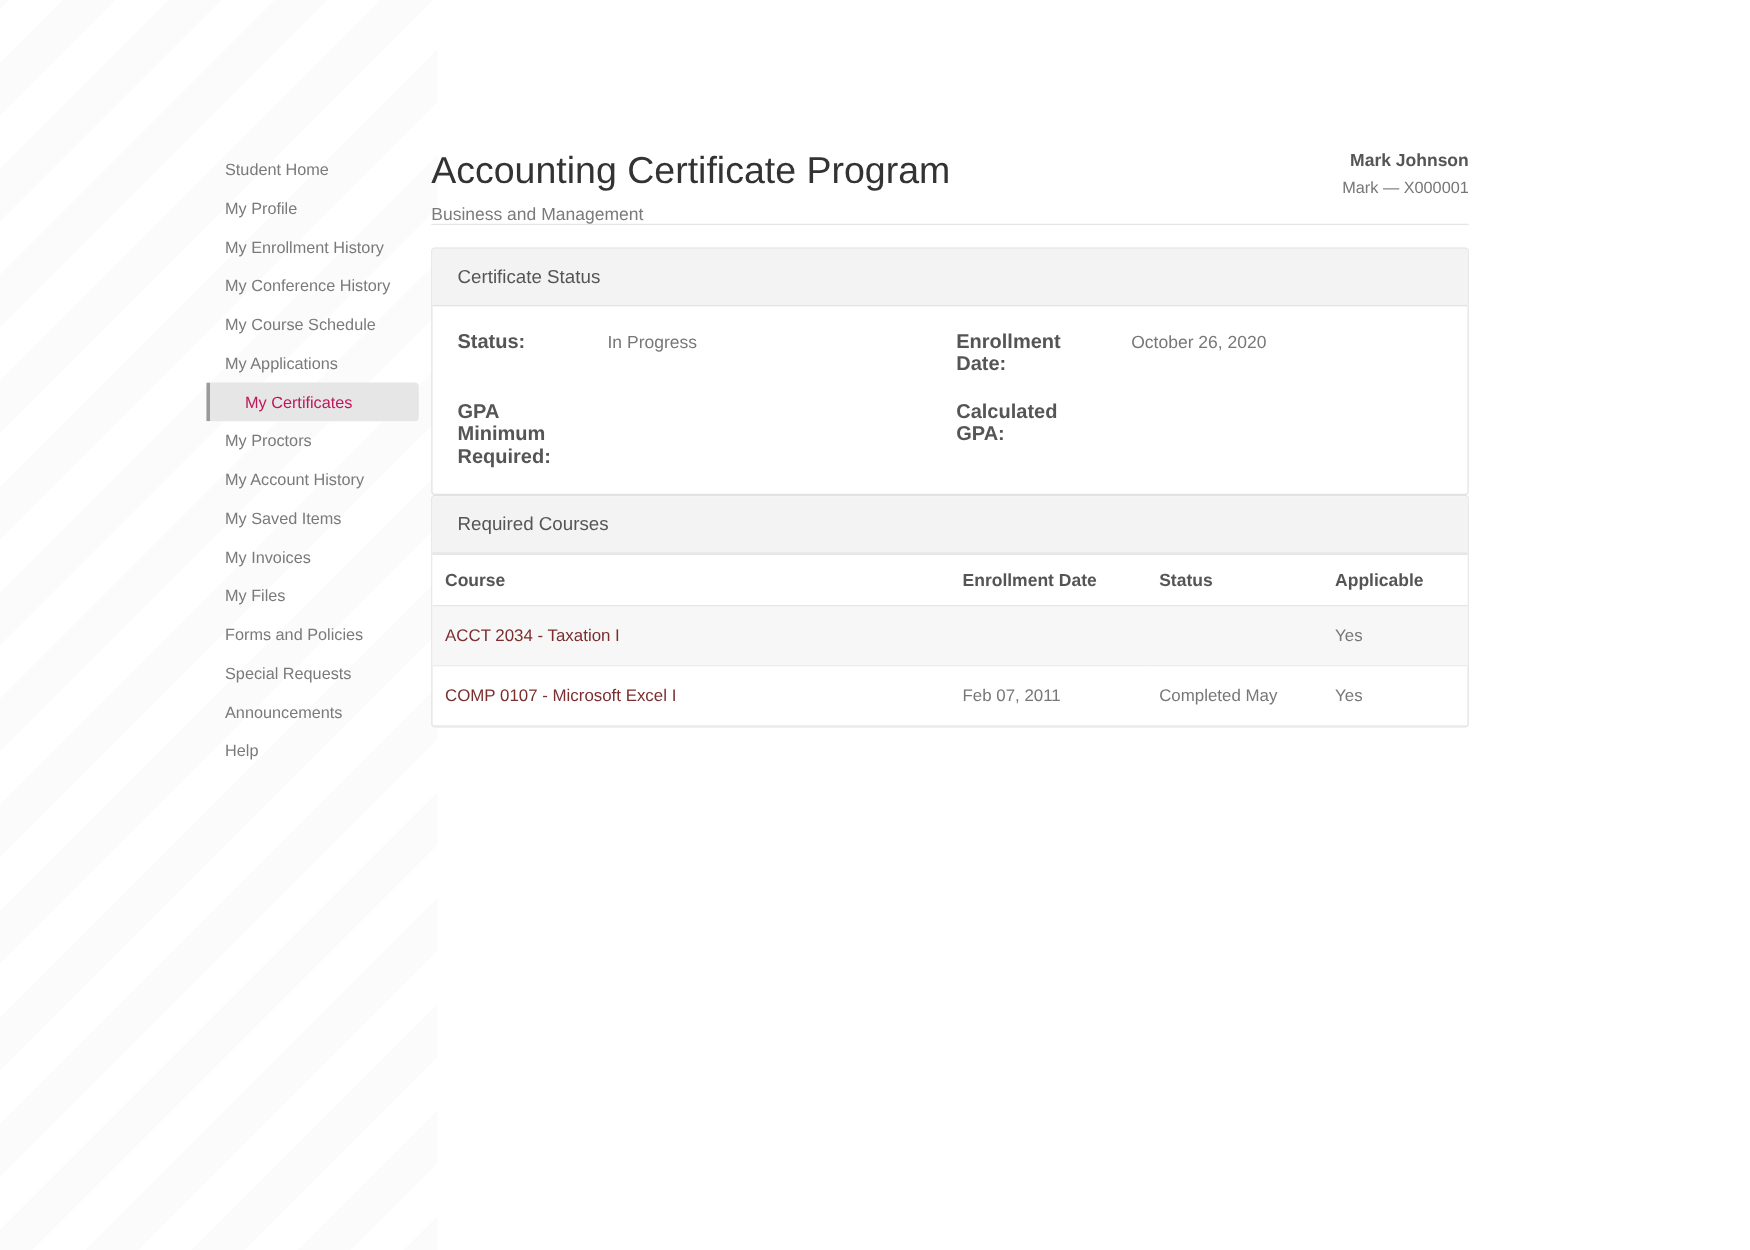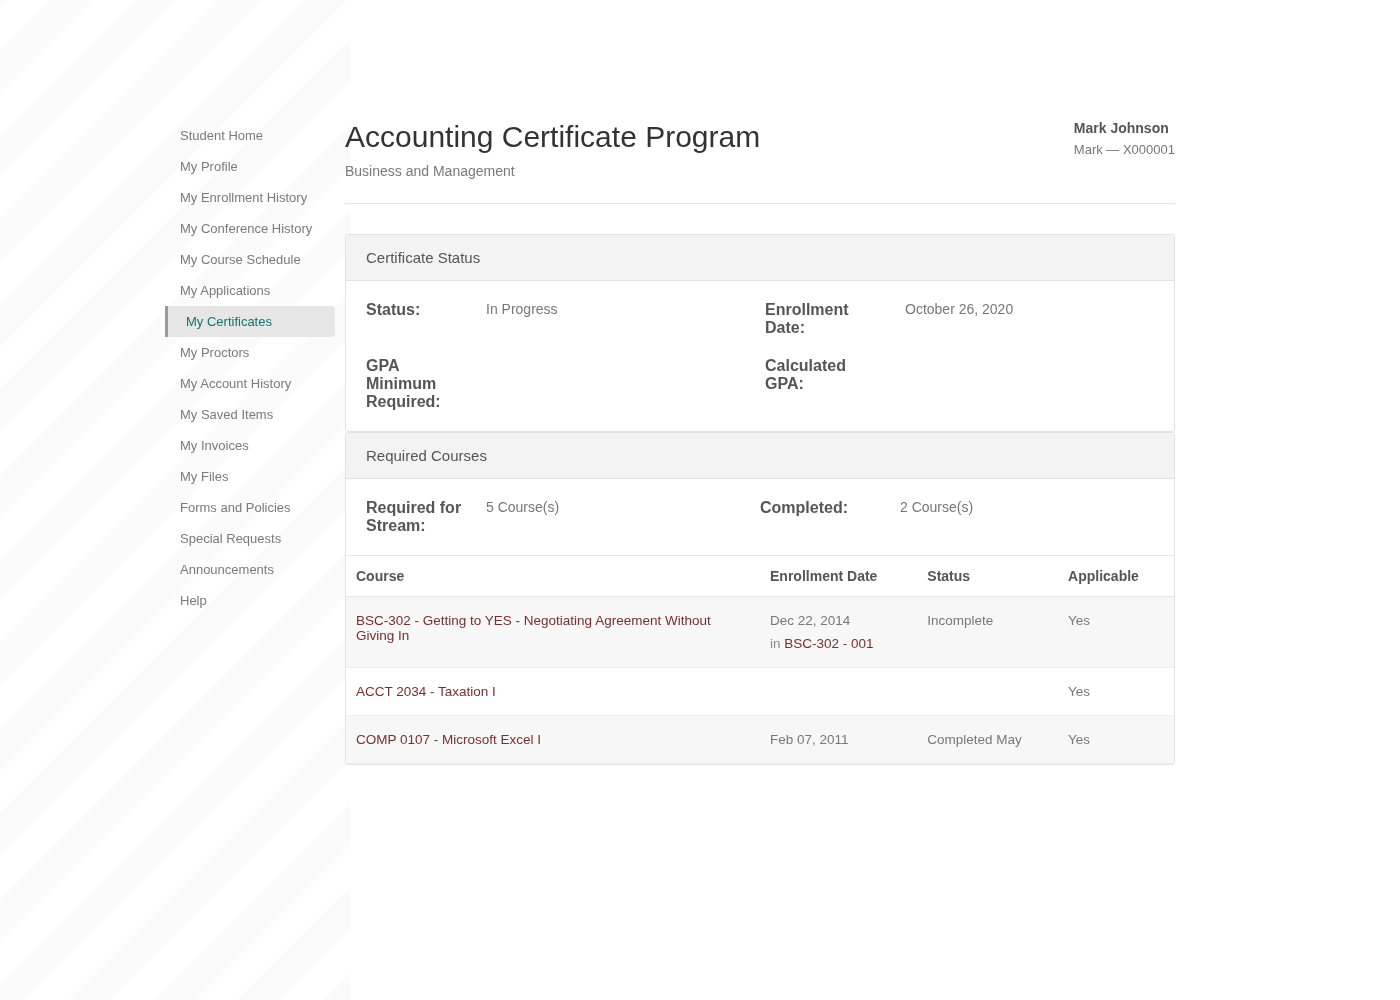--- a/index.html
+++ b/index.html
@@ -42,51 +42,51 @@
     }
     .sidebar .nav-item {
       padding: 8px 0 8px 0;
       font-size: 13px;
       color: #7a7a7a;
       cursor: pointer;
     }
     .sidebar .nav-item.active {
       background: #e6e6e6;
       border-left: 3px solid #9a9a9a;
-      padding-left: 18px;
+      padding-left: 28px;
       margin-left: -15px;
       border-radius: 0 3px 3px 0;
-      color: #0f766e;
+      color: #be185d;
     }
     .main {
       flex: 1;
       padding: 0 60px 0 10px;
       max-width: 900px;
     }
     .header-row {
       display: flex;
       justify-content: space-between;
       align-items: flex-start;
       margin-bottom: 6px;
       gap: 23px;
     }
     .page-title {
       font-size: 30px;
       font-weight: 400;
       color: #333;
     }
-    .user-block { text-align: left; }
+    .user-block { text-align: right; }
     .user-name { font-weight: 600; color: #555; font-size: 14px; }
     .user-id { color: #777; font-size: 13px; margin-top: 6px; }
     .subtitle {
       color: #7a7a7a;
       font-size: 14px;
-      padding-bottom: 24px;
+      padding-bottom: 0;
       border-bottom: 1px solid #e6e6e6;
-      margin-bottom: 30px;
+      margin-bottom: 18px;
     }
     .panel {
       border: 1px solid #e2e2e2;
       border-radius: 3px;
       background: #fff;
     }
     .panel-header {
       background: #f3f3f3;
       padding: 14px 20px;
       color: #555;
@@ -187,53 +187,36 @@
           <div class="kv-label">GPA Minimum Required:</div>
           <div class="kv-value"></div>
           <div class="kv-label">Calculated GPA:</div>
           <div class="kv-value"></div>
         </div>
       </div>
     </section>
 
     <section class="panel">
       <div class="panel-header">Required Courses</div>
-      <div class="panel-body">
-        <div class="req-grid">
-          <div class="kv-label">Required for Stream:</div>
-          <div class="kv-value">5 Course(s)</div>
-          <div class="kv-label">Completed:</div>
-          <div class="kv-value">2 Course(s)</div>
-        </div>
-      </div>
       <table class="courses">
         <colgroup>
           <col style="width:50%">
           <col style="width:19%">
           <col style="width:17%">
           <col style="width:14%">
         </colgroup>
         <thead>
           <tr>
             <th>Course</th>
             <th>Enrollment Date</th>
             <th>Status</th>
             <th>Applicable</th>
           </tr>
         </thead>
         <tbody id="courses-tbody">
-            <tr>
-              <td><span class="course-link">BSC-302 - Getting to YES - Negotiating Agreement Without Giving In</span></td>
-              <td>
-                <div>Dec 22, 2014</div>
-                <div class="enroll-cell-row2"><span class="inline-in">in </span><span class="section-link">BSC-302 - 001</span></div>
-              </td>
-              <td>Incomplete</td>
-              <td>Yes</td>
-            </tr>
             <tr>
               <td><span class="course-link">ACCT 2034 - Taxation I</span></td>
               <td></td>
               <td></td>
               <td>Yes</td>
             </tr>
             <tr class="cutoff-row">
               <td><span class="course-link">COMP 0107 - Microsoft Excel I</span></td>
               <td>
                 <div>Feb 07, 2011</div>

